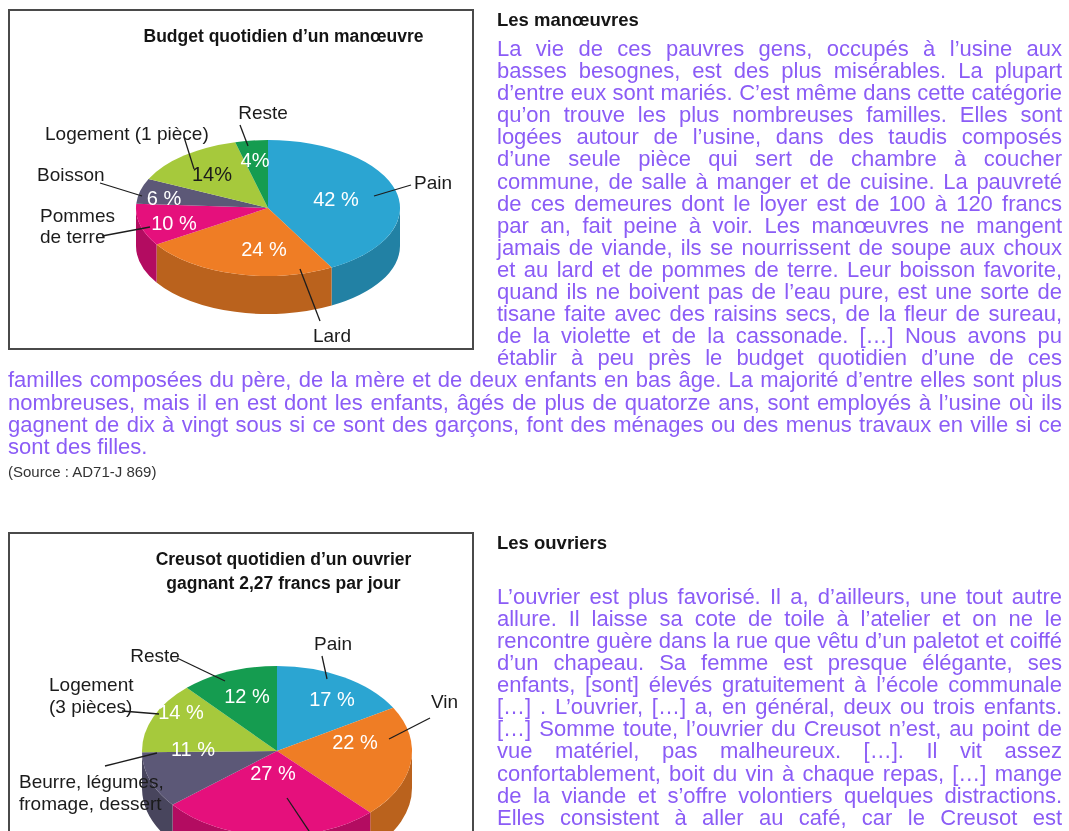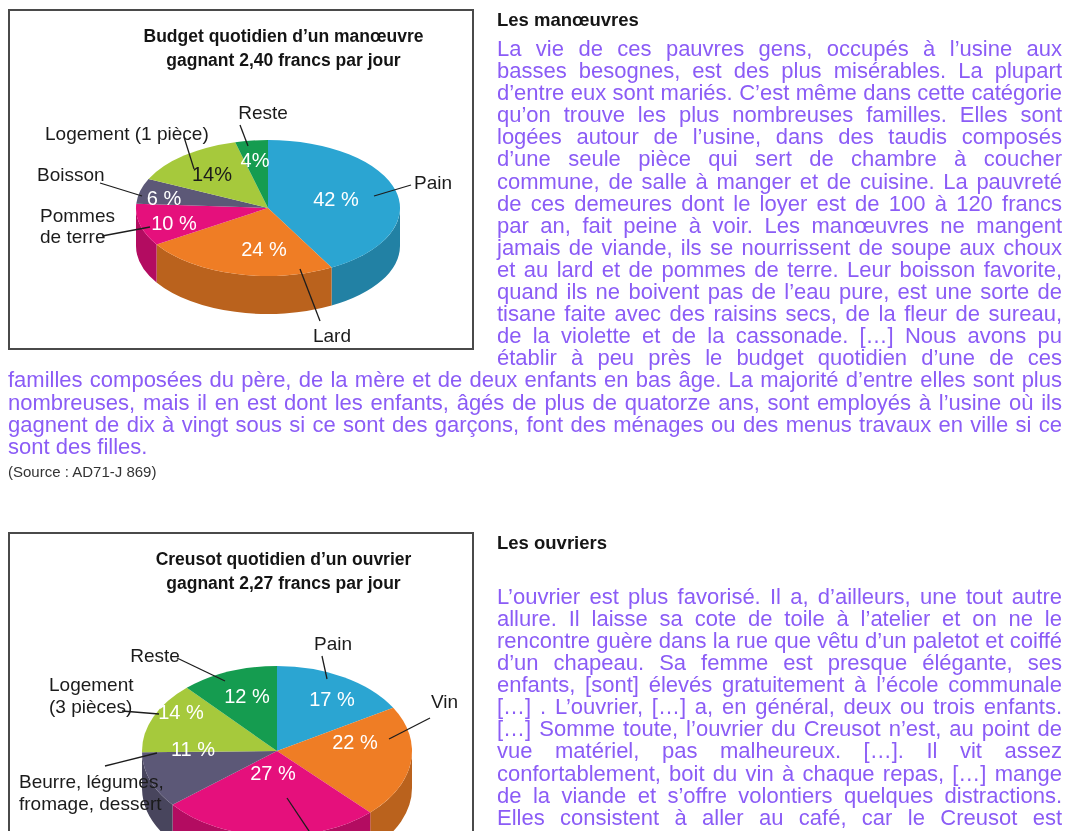--- a/index.html
+++ b/index.html
@@ -71,21 +71,20 @@
           <text x="253" y="101" fill="#1b1b1b" font-size="19" text-anchor="middle" dominant-baseline="central">Reste</text>
           <text x="326" y="188" fill="#FFFFFF" font-size="20" text-anchor="middle" dominant-baseline="central">42 %</text>
           <text x="254" y="238" fill="#FFFFFF" font-size="20" text-anchor="middle" dominant-baseline="central">24 %</text>
           <text x="164" y="212" fill="#FFFFFF" font-size="20" text-anchor="middle" dominant-baseline="central">10 %</text>
           <text x="154" y="187" fill="#FFFFFF" font-size="20" text-anchor="middle" dominant-baseline="central">6 %</text>
           <text x="202" y="163" fill="#1B1B1B" font-size="20" text-anchor="middle" dominant-baseline="central">14%</text>
           <text x="245" y="149" fill="#FFFFFF" font-size="20" text-anchor="middle" dominant-baseline="central">4%</text>
         </svg>
       <div class="fig-title">
         <div>Budget quotidien d’un manœuvre</div>
-        <div>gagnant 2,40 francs par jour</div>
       </div>
     </figure>
     <h2 class="heading">Les manœuvres</h2>
     <p class="body-text">La vie de ces pauvres gens, occupés à l’usine aux basses besognes, est des plus misérables. La plupart d’entre eux sont mariés. C’est même dans cette catégorie qu’on trouve les plus nombreuses familles. Elles sont logées autour de l’usine, dans des taudis composés d’une seule pièce qui sert de chambre à coucher commune, de salle à manger et de cuisine. La pauvreté de ces demeures dont le loyer est de 100 à 120 francs par an, fait peine à voir. Les manœuvres ne mangent jamais de viande, ils se nourrissent de soupe aux choux et au lard et de pommes de terre. Leur boisson favorite, quand ils ne boivent pas de l’eau pure, est une sorte de tisane faite avec des raisins secs, de la fleur de sureau, de la violette et de la cassonade. […] Nous avons pu établir à peu près le budget quotidien d’une de ces familles composées du père, de la mère et de deux enfants en bas âge. La majorité d’entre elles sont plus nombreuses, mais il en est dont les enfants, âgés de plus de quatorze ans, sont employés à l’usine où ils gagnent de dix à vingt sous si ce sont des garçons, font des ménages ou des menus travaux en ville si ce sont des filles.</p>
     <p class="source src-clear">(Source : AD71-J 869)</p>
     <div class="clear"></div>
   </section>
 
   <section class="doc-section sec2">
     <figure class="figure-box">

